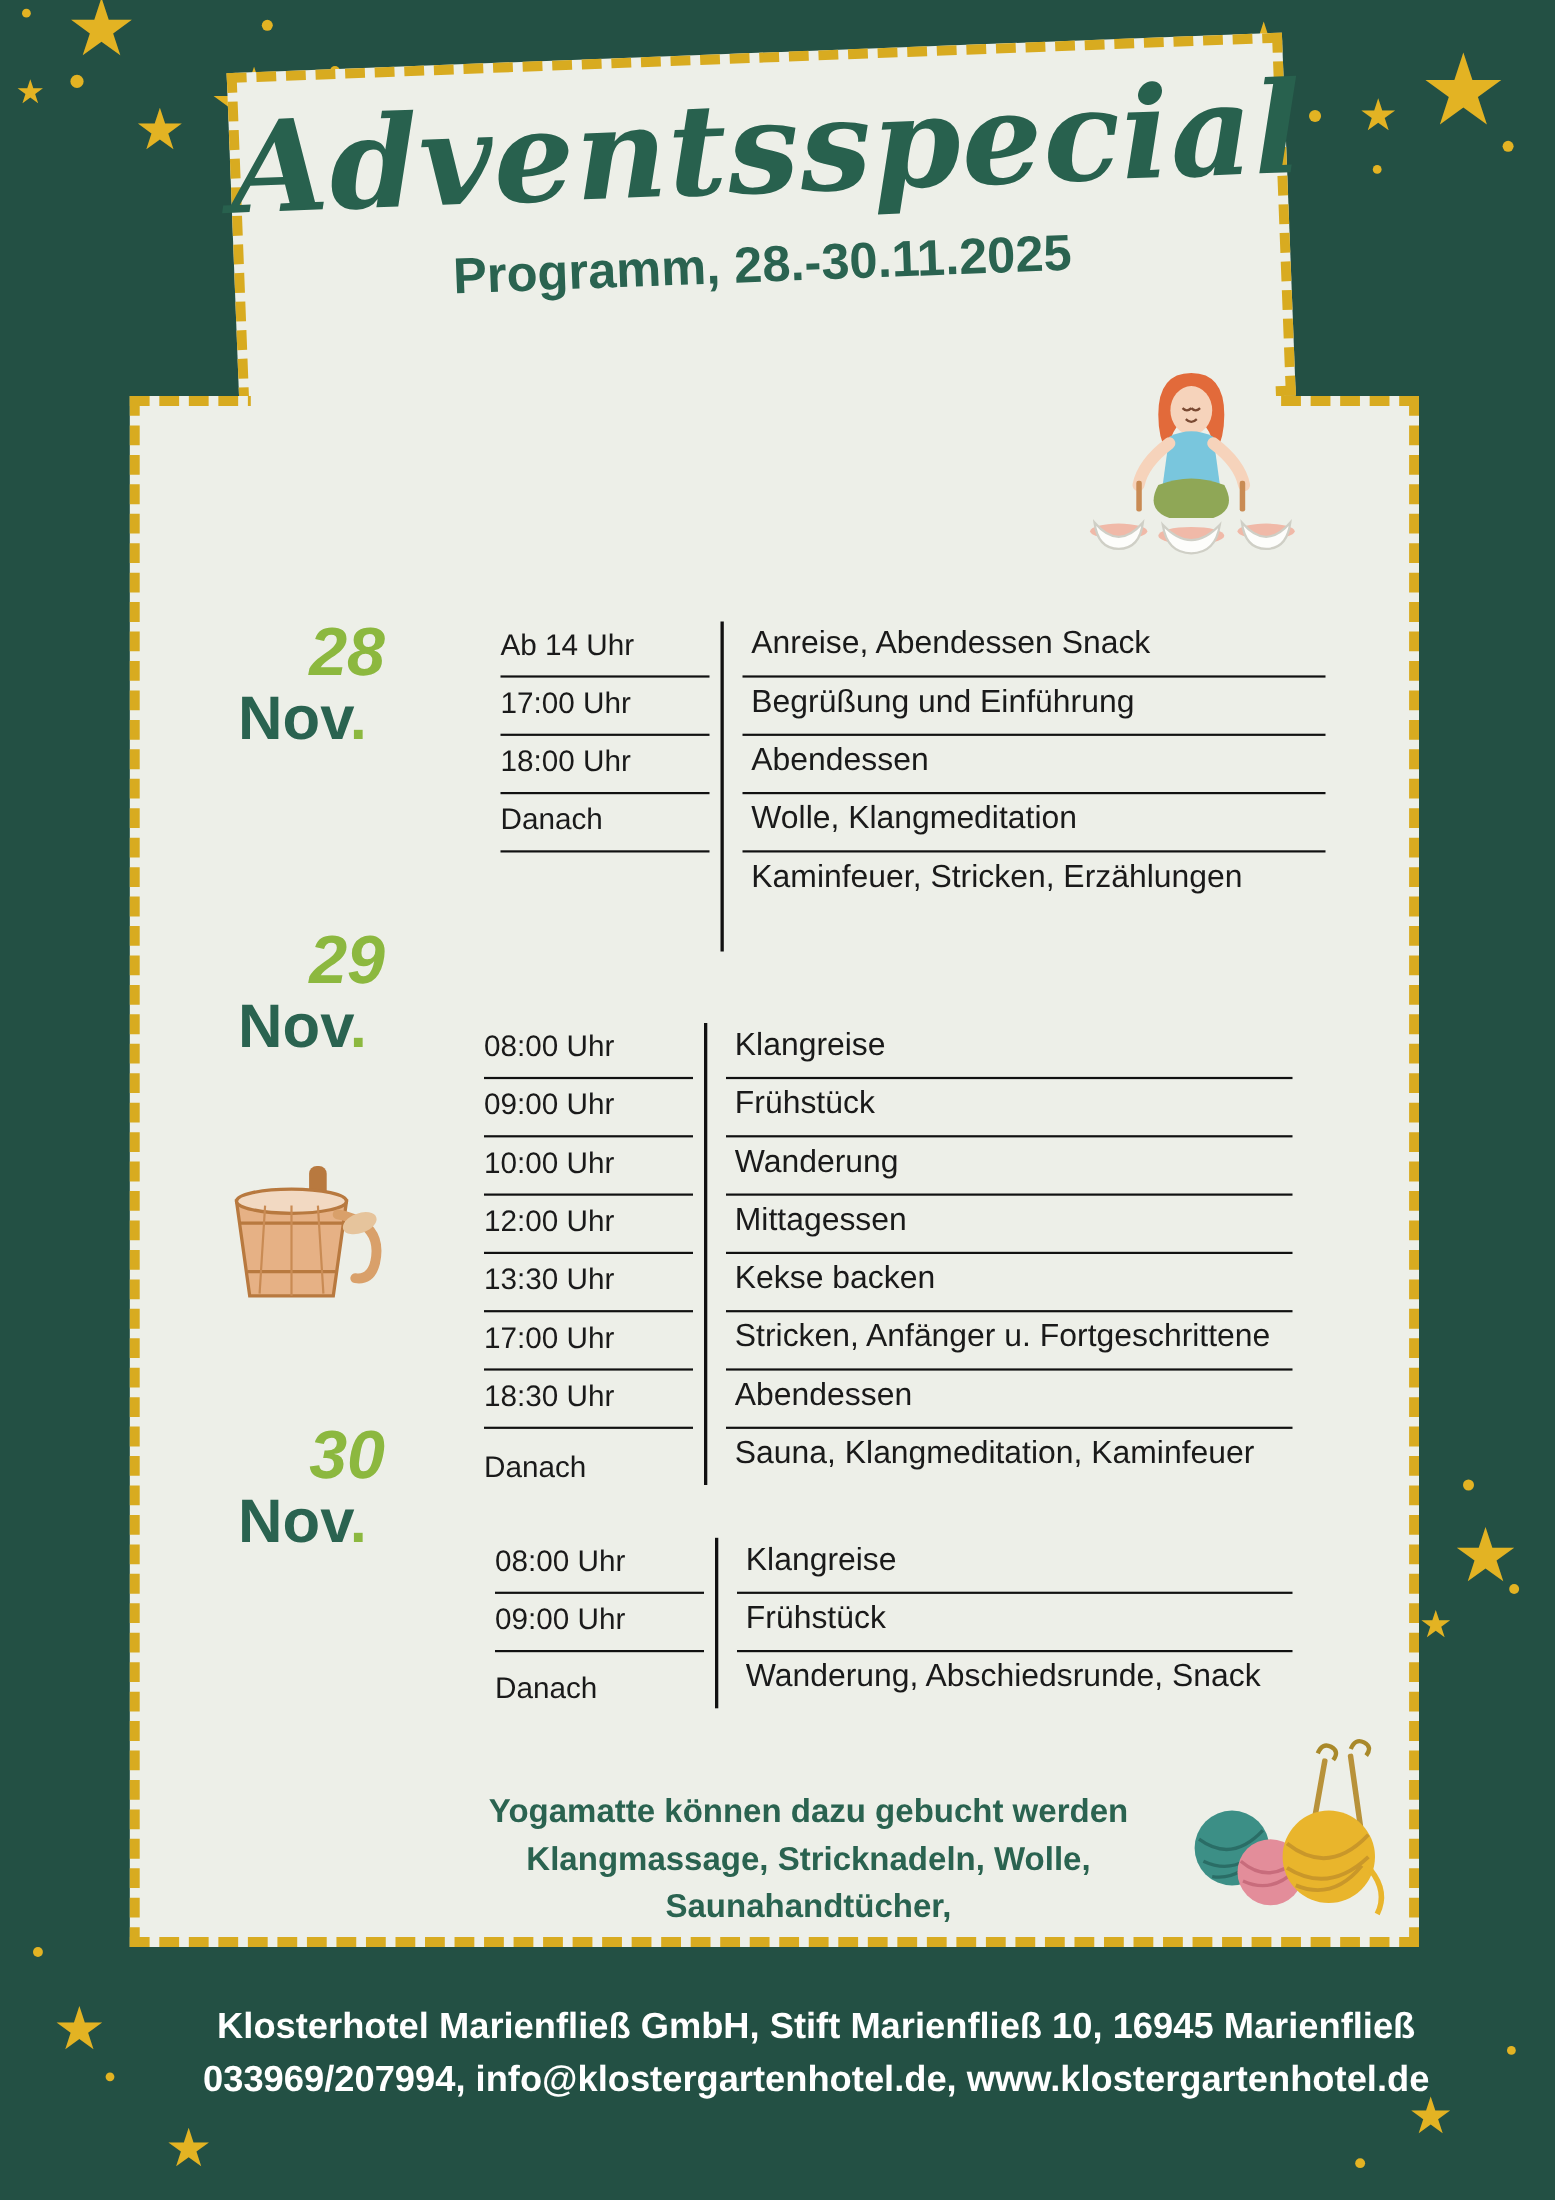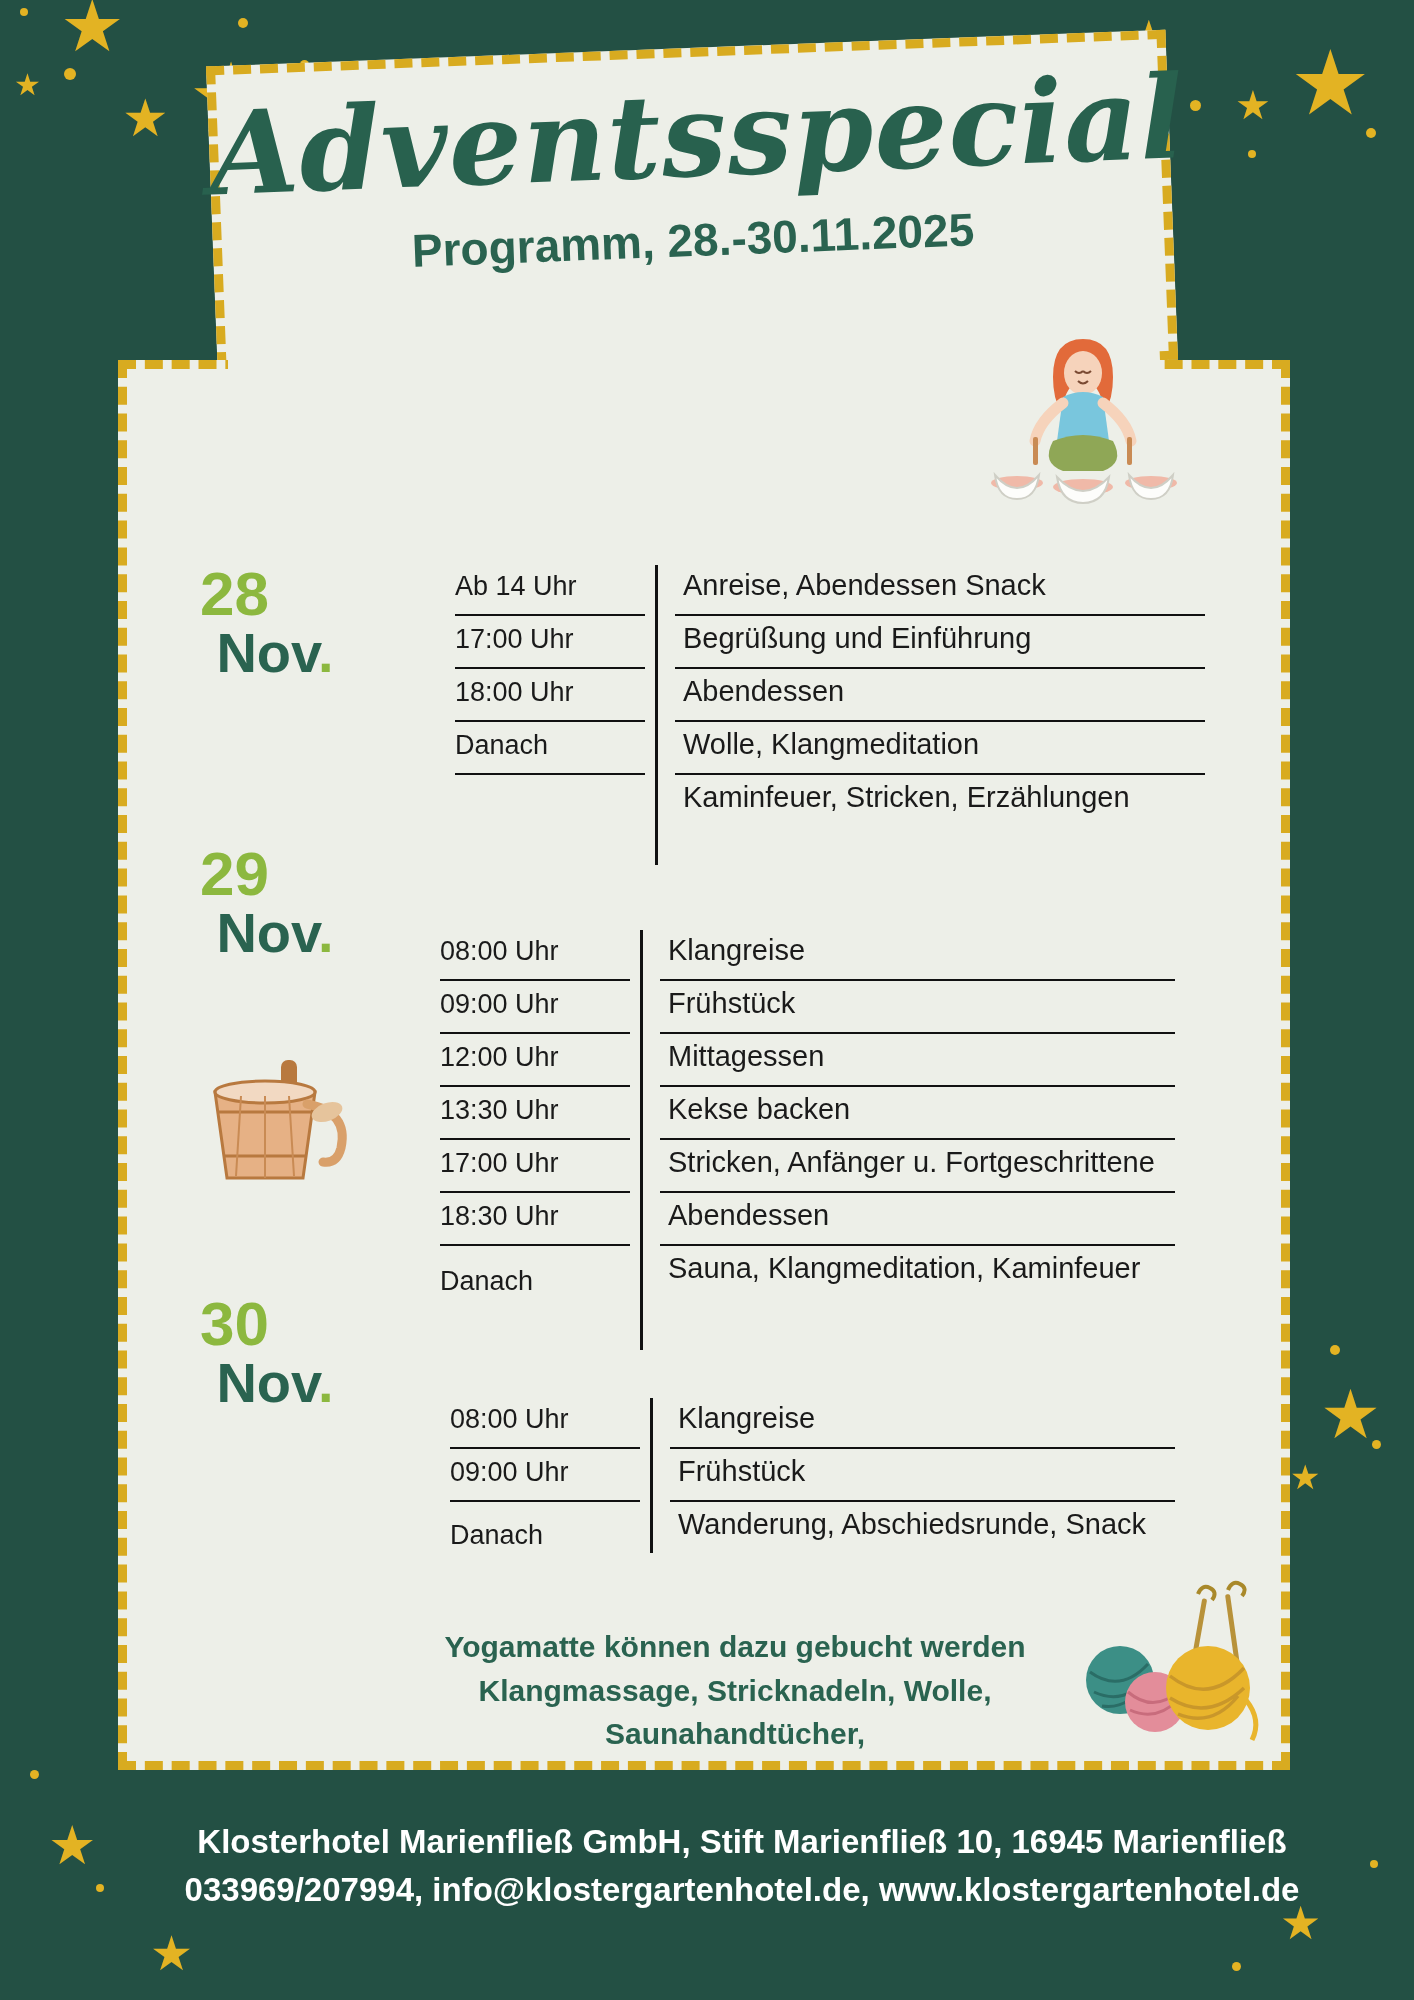--- a/index.html
+++ b/index.html
@@ -108,22 +108,23 @@
   }
 
   
   .day-block {
     position: absolute;
   }
   .day-num {
     font-size: 62px;
     font-weight: bold;
     color: #8cb83f;
-    text-align: left;
+    text-align: right;
     line-height: 0.95;
+    font-style: italic;
   }
   .day-mon {
     font-size: 56px;
     font-weight: bold;
     color: #2a6350;
     text-align: center;
     line-height: 1.05;
   }
   .day-mon .dotg { color: #8cb83f; }
 
@@ -350,20 +351,26 @@
 
   <div class="row">
     <div class="time">08:00 Uhr</div>
     <div class="act">Klangreise</div>
     <div class="uline-left"></div>
     <div class="uline-right" style="width:515px;"></div>
   </div>
   <div class="row">
     <div class="time">09:00 Uhr</div>
     <div class="act">Frühstück</div>
+    <div class="uline-left"></div>
+    <div class="uline-right" style="width:515px;"></div>
+  </div>
+  <div class="row">
+    <div class="time">10:00 Uhr</div>
+    <div class="act">Wanderung</div>
     <div class="uline-left"></div>
     <div class="uline-right" style="width:515px;"></div>
   </div>
   <div class="row">
     <div class="time">12:00 Uhr</div>
     <div class="act">Mittagessen</div>
     <div class="uline-left"></div>
     <div class="uline-right" style="width:515px;"></div>
   </div>
   <div class="row">

